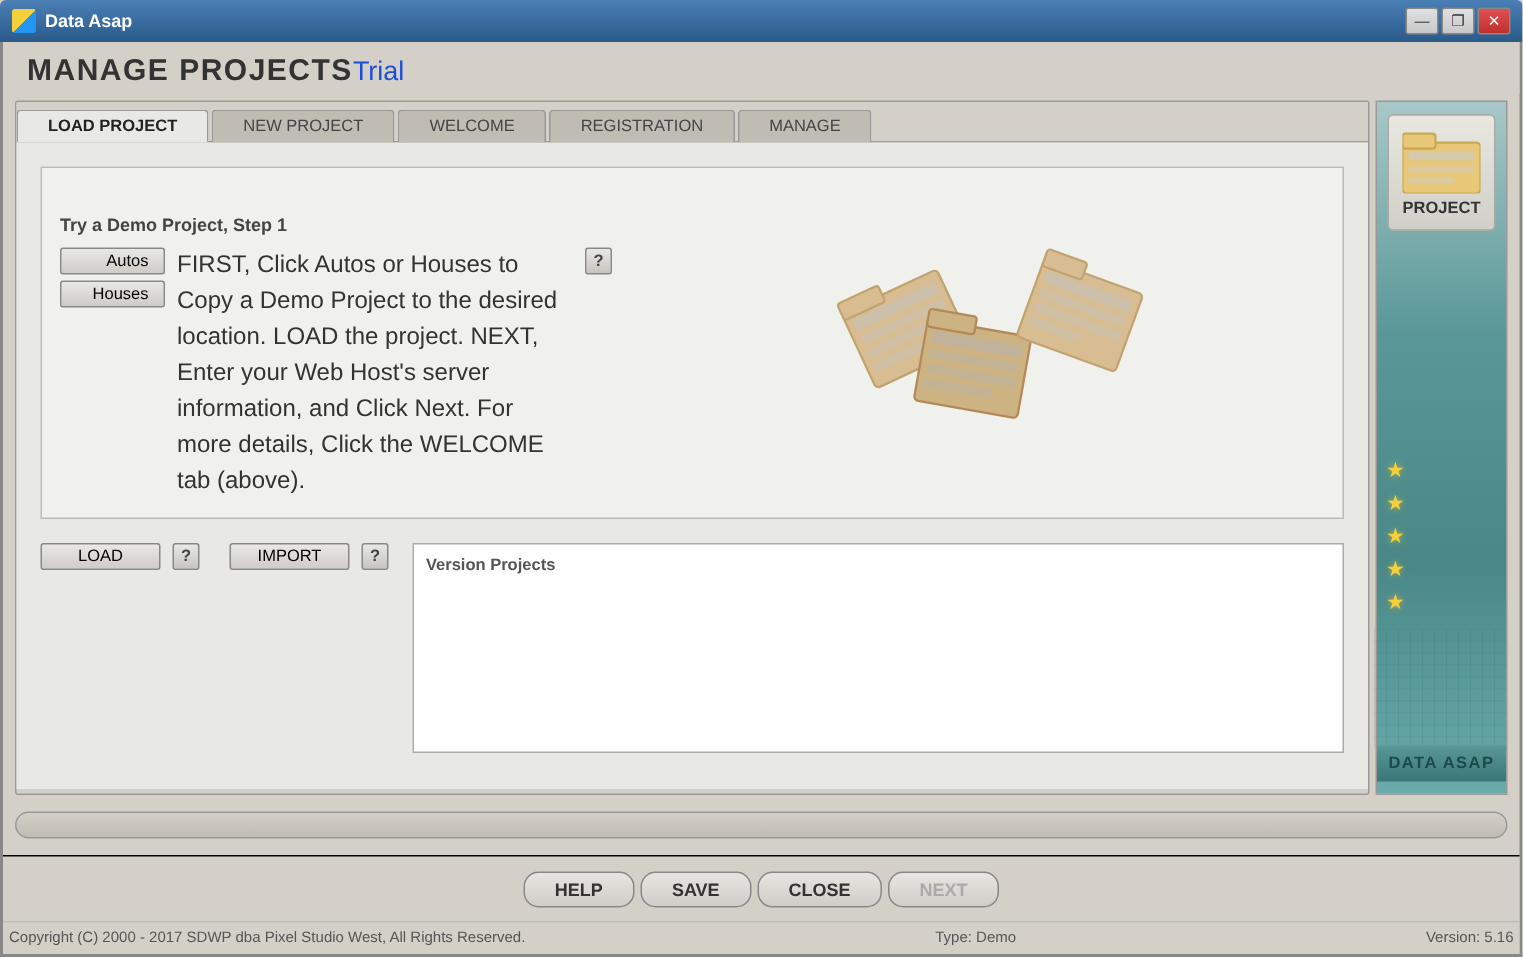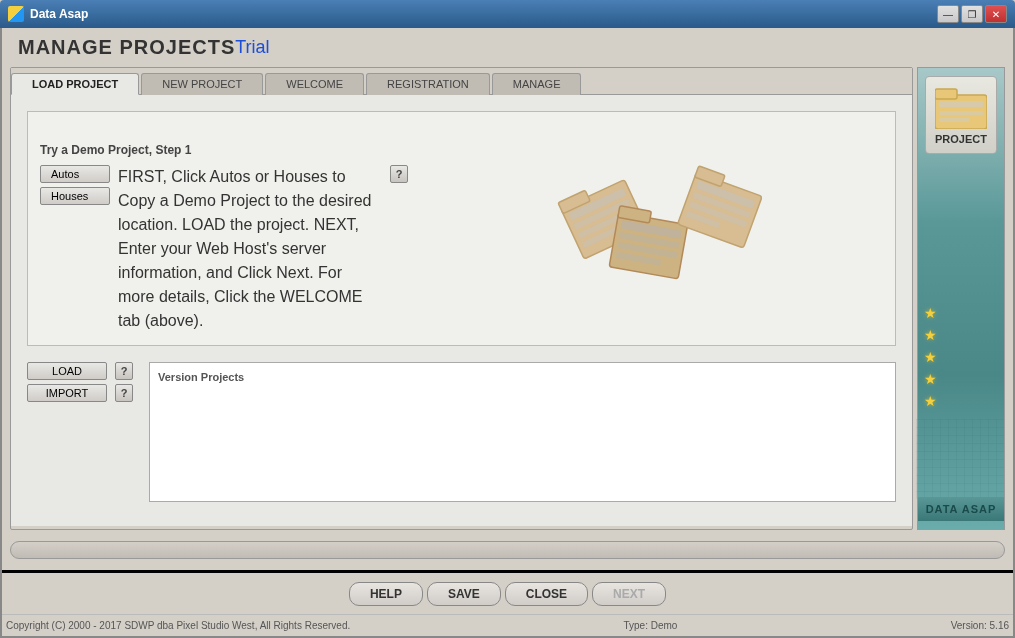--- a/index.html
+++ b/index.html
@@ -164,21 +164,21 @@
       gap: 4px;
       margin-bottom: 8px;
     }
     .demo-btn {
       padding: 2px 10px;
       background: linear-gradient(to bottom, #e8e8e4, #d0ccc8);
       border: 1px solid #888;
       border-radius: 2px;
       cursor: pointer;
       font-size: 11px;
-      text-align: left;
+      text-align: right;
       width: 70px;
     }
     .demo-text {
       font-size: 16px;
       color: #333;
       line-height: 1.5;
       max-width: 260px;
     }
     .help-icon {
       width: 18px;
@@ -216,22 +216,22 @@
       font-size: 11px;
       margin-bottom: 8px;
     }
     .projects-content {
       display: flex;
       gap: 16px;
       align-items: flex-start;
     }
     .projects-buttons {
       display: flex;
-      flex-direction: column;
-      gap: 4px;
+      flex-direction: row;
+      gap: 20px;
     }
     .proj-btn-row {
       display: flex;
       align-items: center;
       gap: 4px;
     }
     .proj-btn {
       padding: 2px 14px;
       background: linear-gradient(to bottom, #e8e8e4, #d0ccc8);
       border: 1px solid #888;
@@ -332,21 +332,21 @@
     }
 
     
     .bottom-toolbar {
       height: 44px;
       display: flex;
       align-items: center;
       justify-content: center;
       gap: 4px;
       background: #d4d0c8;
-      border-top: 3px solid #000000;
+      border-top: 1px solid #000000;
     }
     .toolbar-btn {
       padding: 4px 20px;
       background: linear-gradient(to bottom, #e8e4e0, #d0ccc8);
       border: 1px solid #888;
       border-radius: 10px;
       cursor: pointer;
       font-size: 12px;
       font-weight: bold;
       color: #333;

